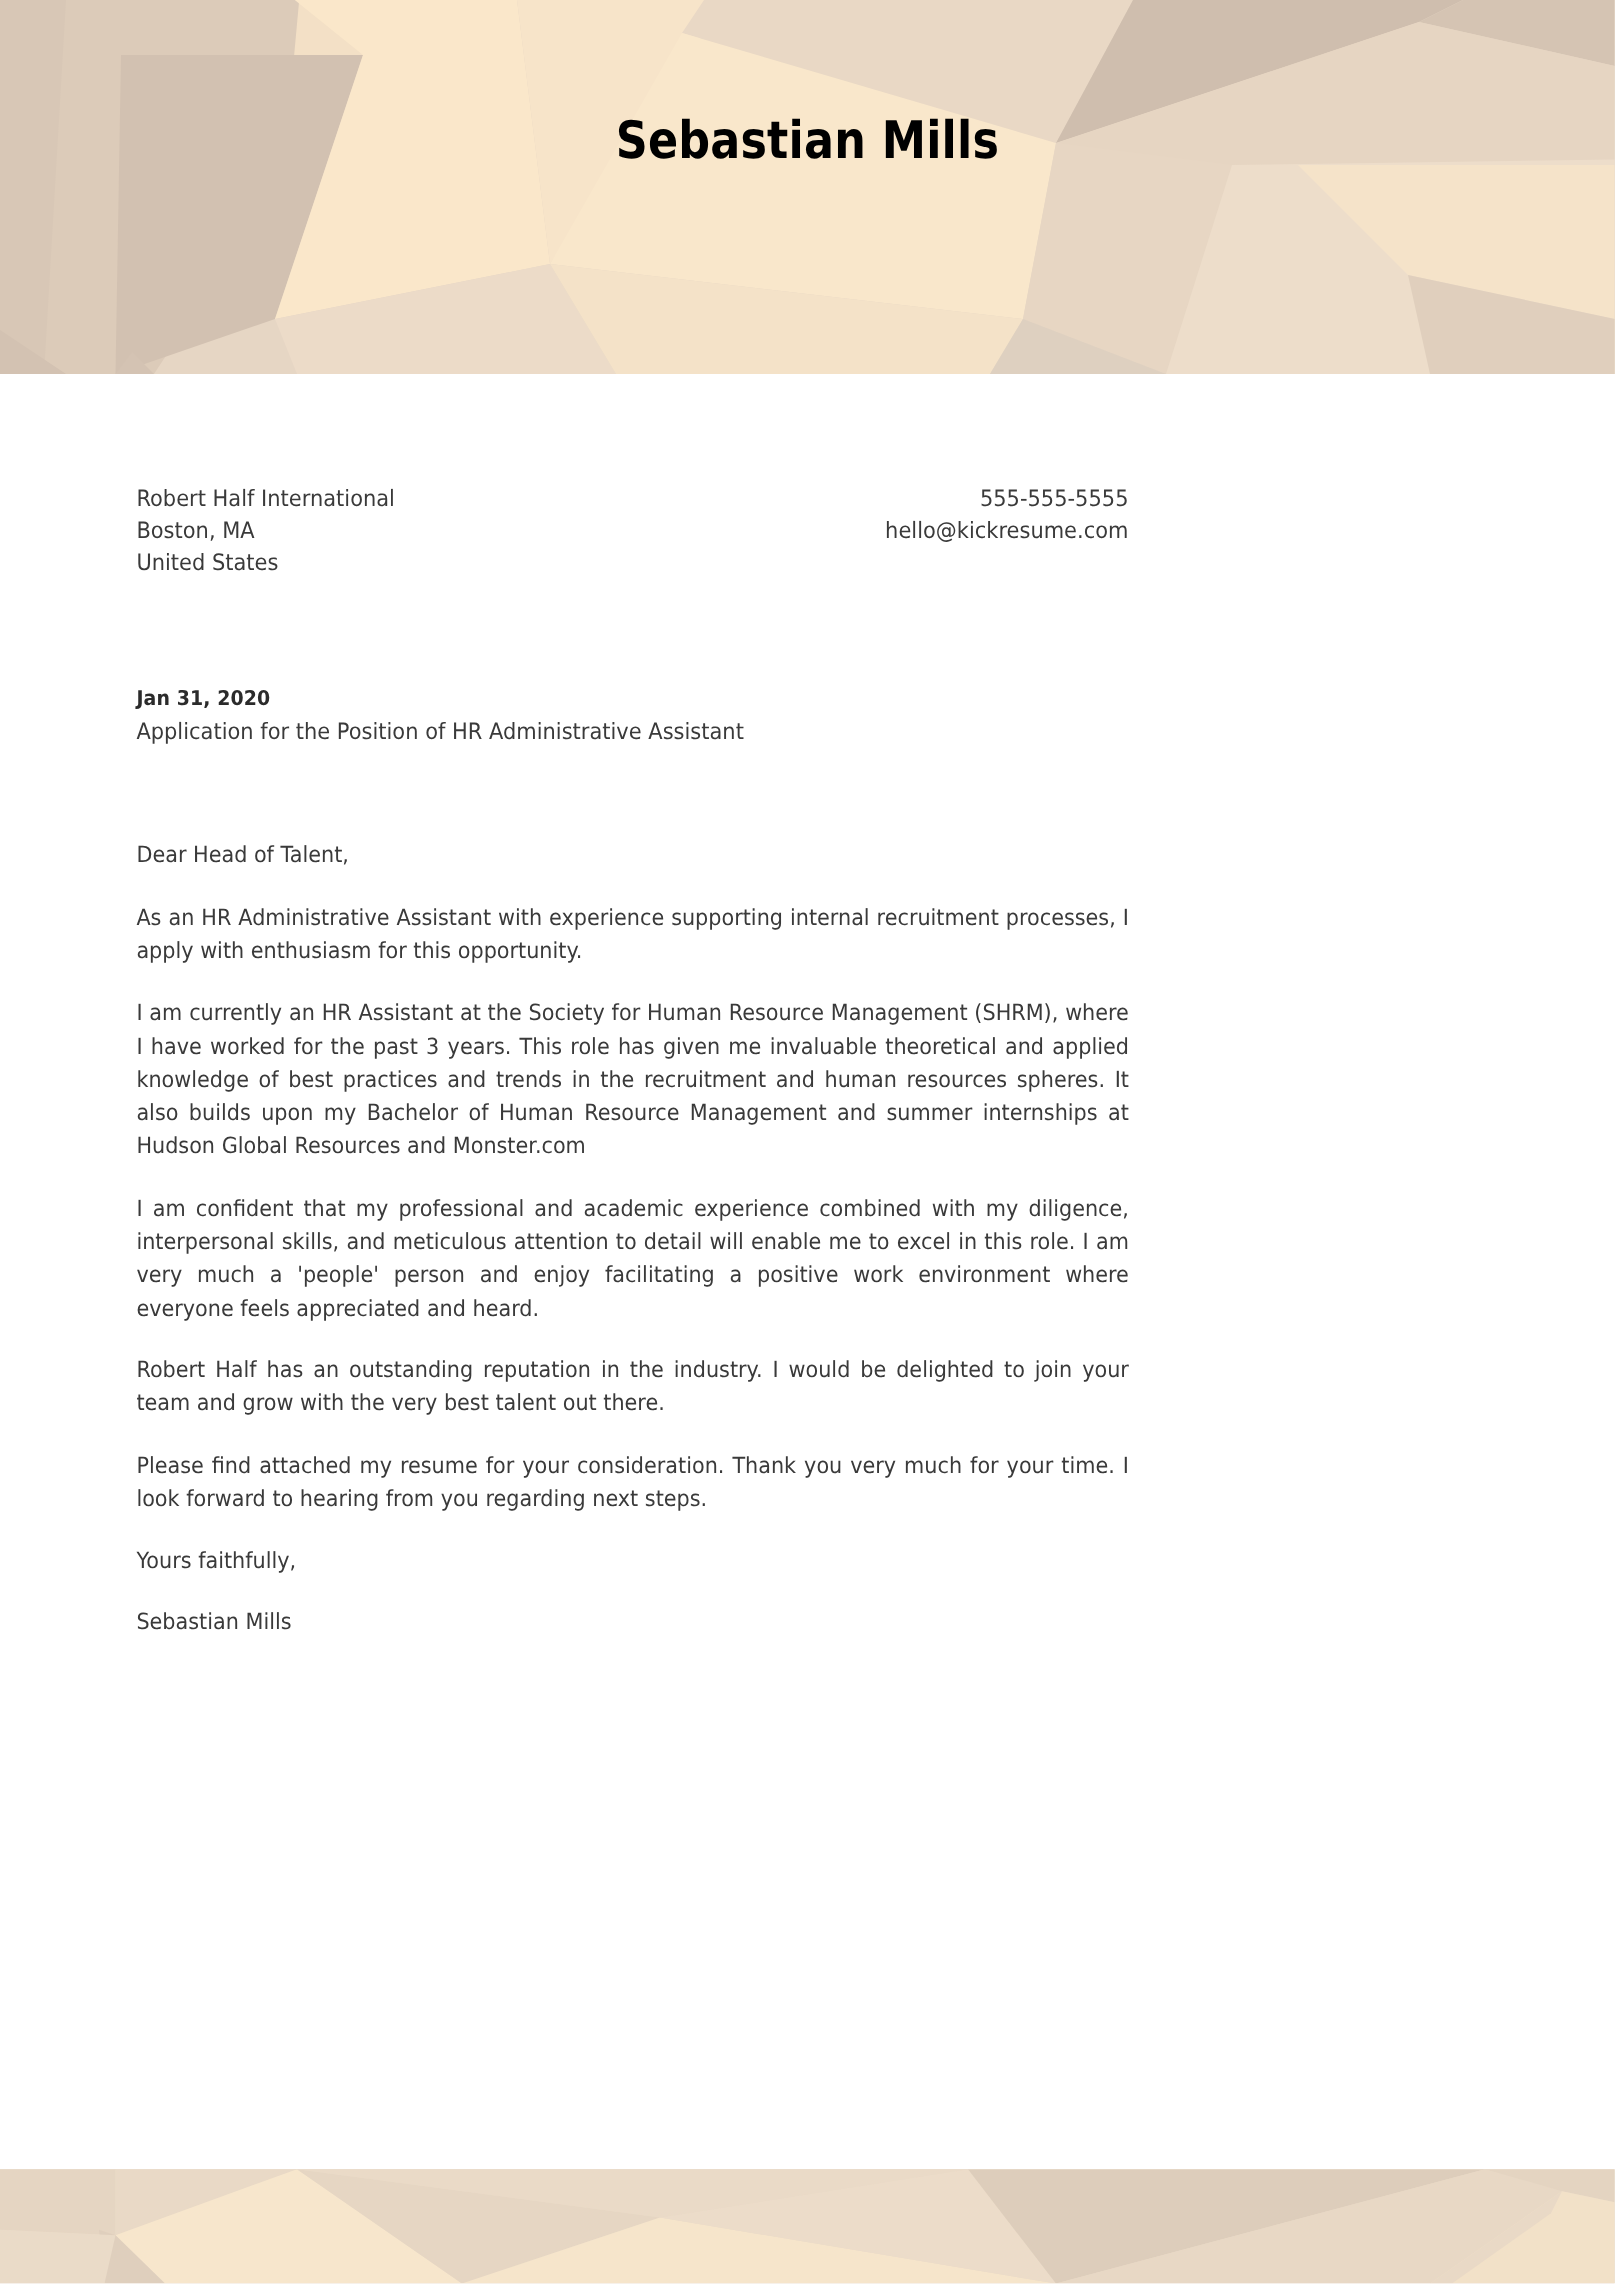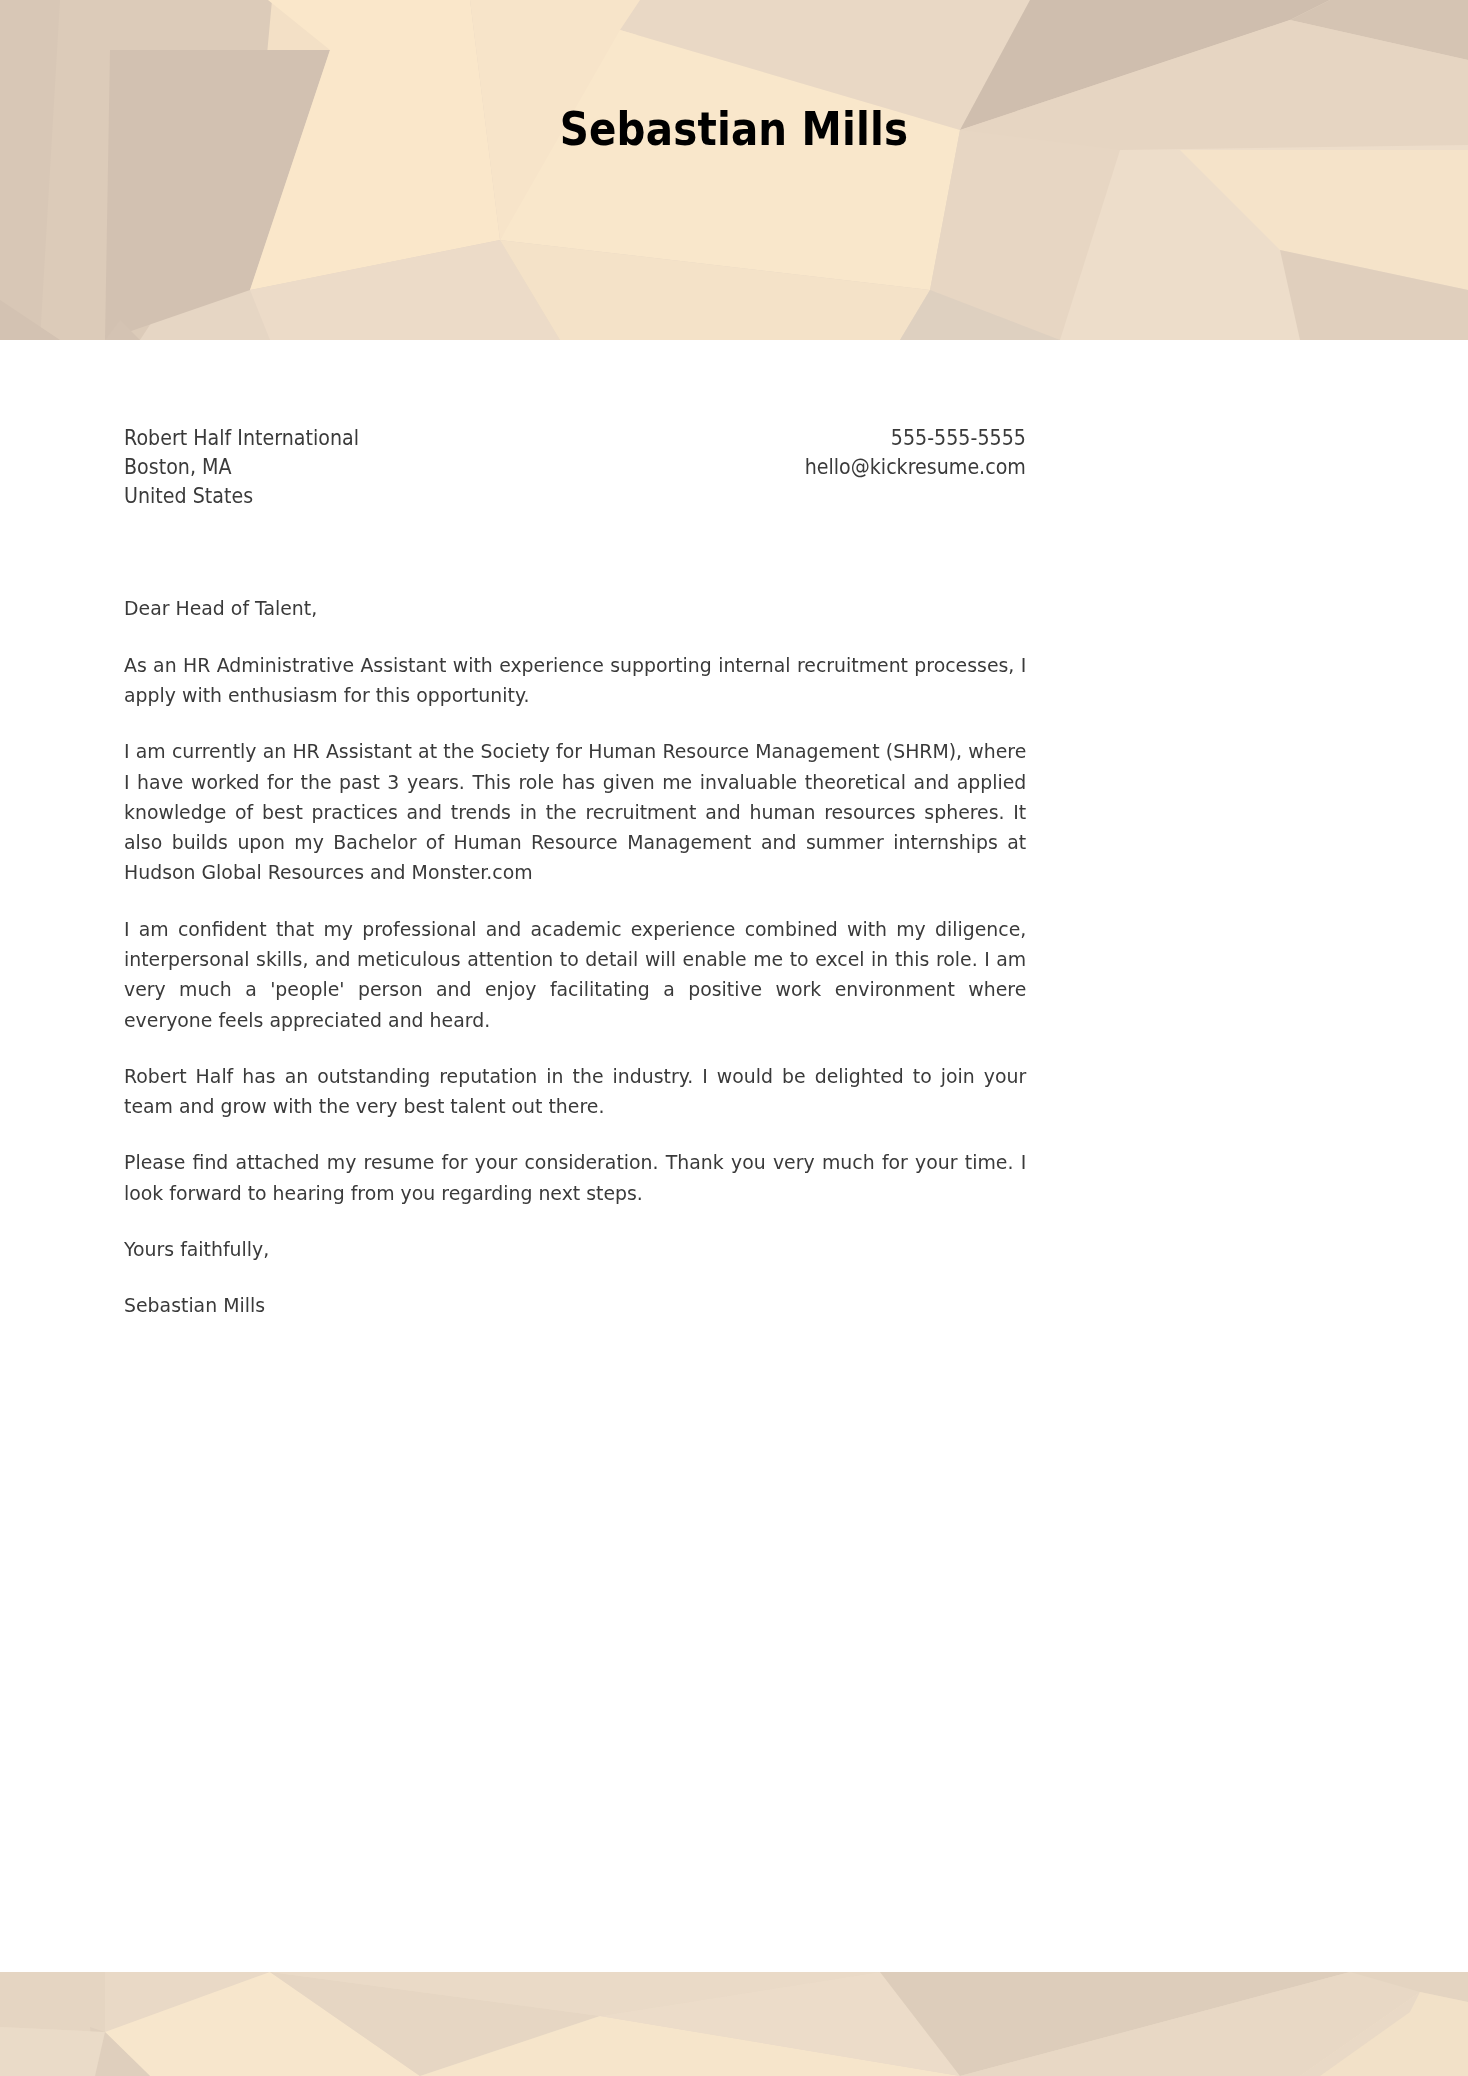--- a/index.html
+++ b/index.html
@@ -66,21 +66,21 @@
     width: 1468px;
     height: 104px;
     overflow: hidden;
     background: #e8dbcb;
   }
 
   
   .content {
     position: absolute;
     left: 124px;
-    top: 340px;
+    top: 355px;
     width: 902px;
   }
 
   .meta-row {
     display: flex;
     justify-content: space-between;
     align-items: flex-start;
     padding-top: 84px;
   }
 
@@ -192,20 +192,24 @@
         <div>Robert Half International</div>
         <div>Boston, MA</div>
         <div>United States</div>
       </div>
       <div class="meta-col right">
         <div>555-555-5555</div>
         <div>hello@kickresume.com</div>
       </div>
     </div>
 
+    <div class="date-block">
+      <div class="date-line">Jan 31, 2020</div>
+      <div class="subject-line">Application for the Position of HR Administrative Assistant</div>
+    </div>
 
     <div class="letter-body">
       <p class="salutation no-justify">Dear Head of Talent,</p>
       <p>As an HR Administrative Assistant with experience supporting internal recruitment processes, I apply with enthusiasm for this opportunity.</p>
       <p>I am currently an HR Assistant at the Society for Human Resource Management (SHRM), where I have worked for the past 3 years. This role has given me invaluable theoretical and applied knowledge of best practices and trends in the recruitment and human resources spheres. It also builds upon my Bachelor of Human Resource Management and summer internships at Hudson Global Resources and Monster.com</p>
       <p>I am confident that my professional and academic experience combined with my diligence, interpersonal skills, and meticulous attention to detail will enable me to excel in this role. I am very much a 'people' person and enjoy facilitating a positive work environment where everyone feels appreciated and heard.</p>
       <p>Robert Half has an outstanding reputation in the industry. I would be delighted to join your team and grow with the very best talent out there.</p>
       <p>Please find attached my resume for your consideration. Thank you very much for your time. I look forward to hearing from you regarding next steps.</p>
       <p class="no-justify">Yours faithfully,</p>
       <p class="no-justify">Sebastian Mills</p>

